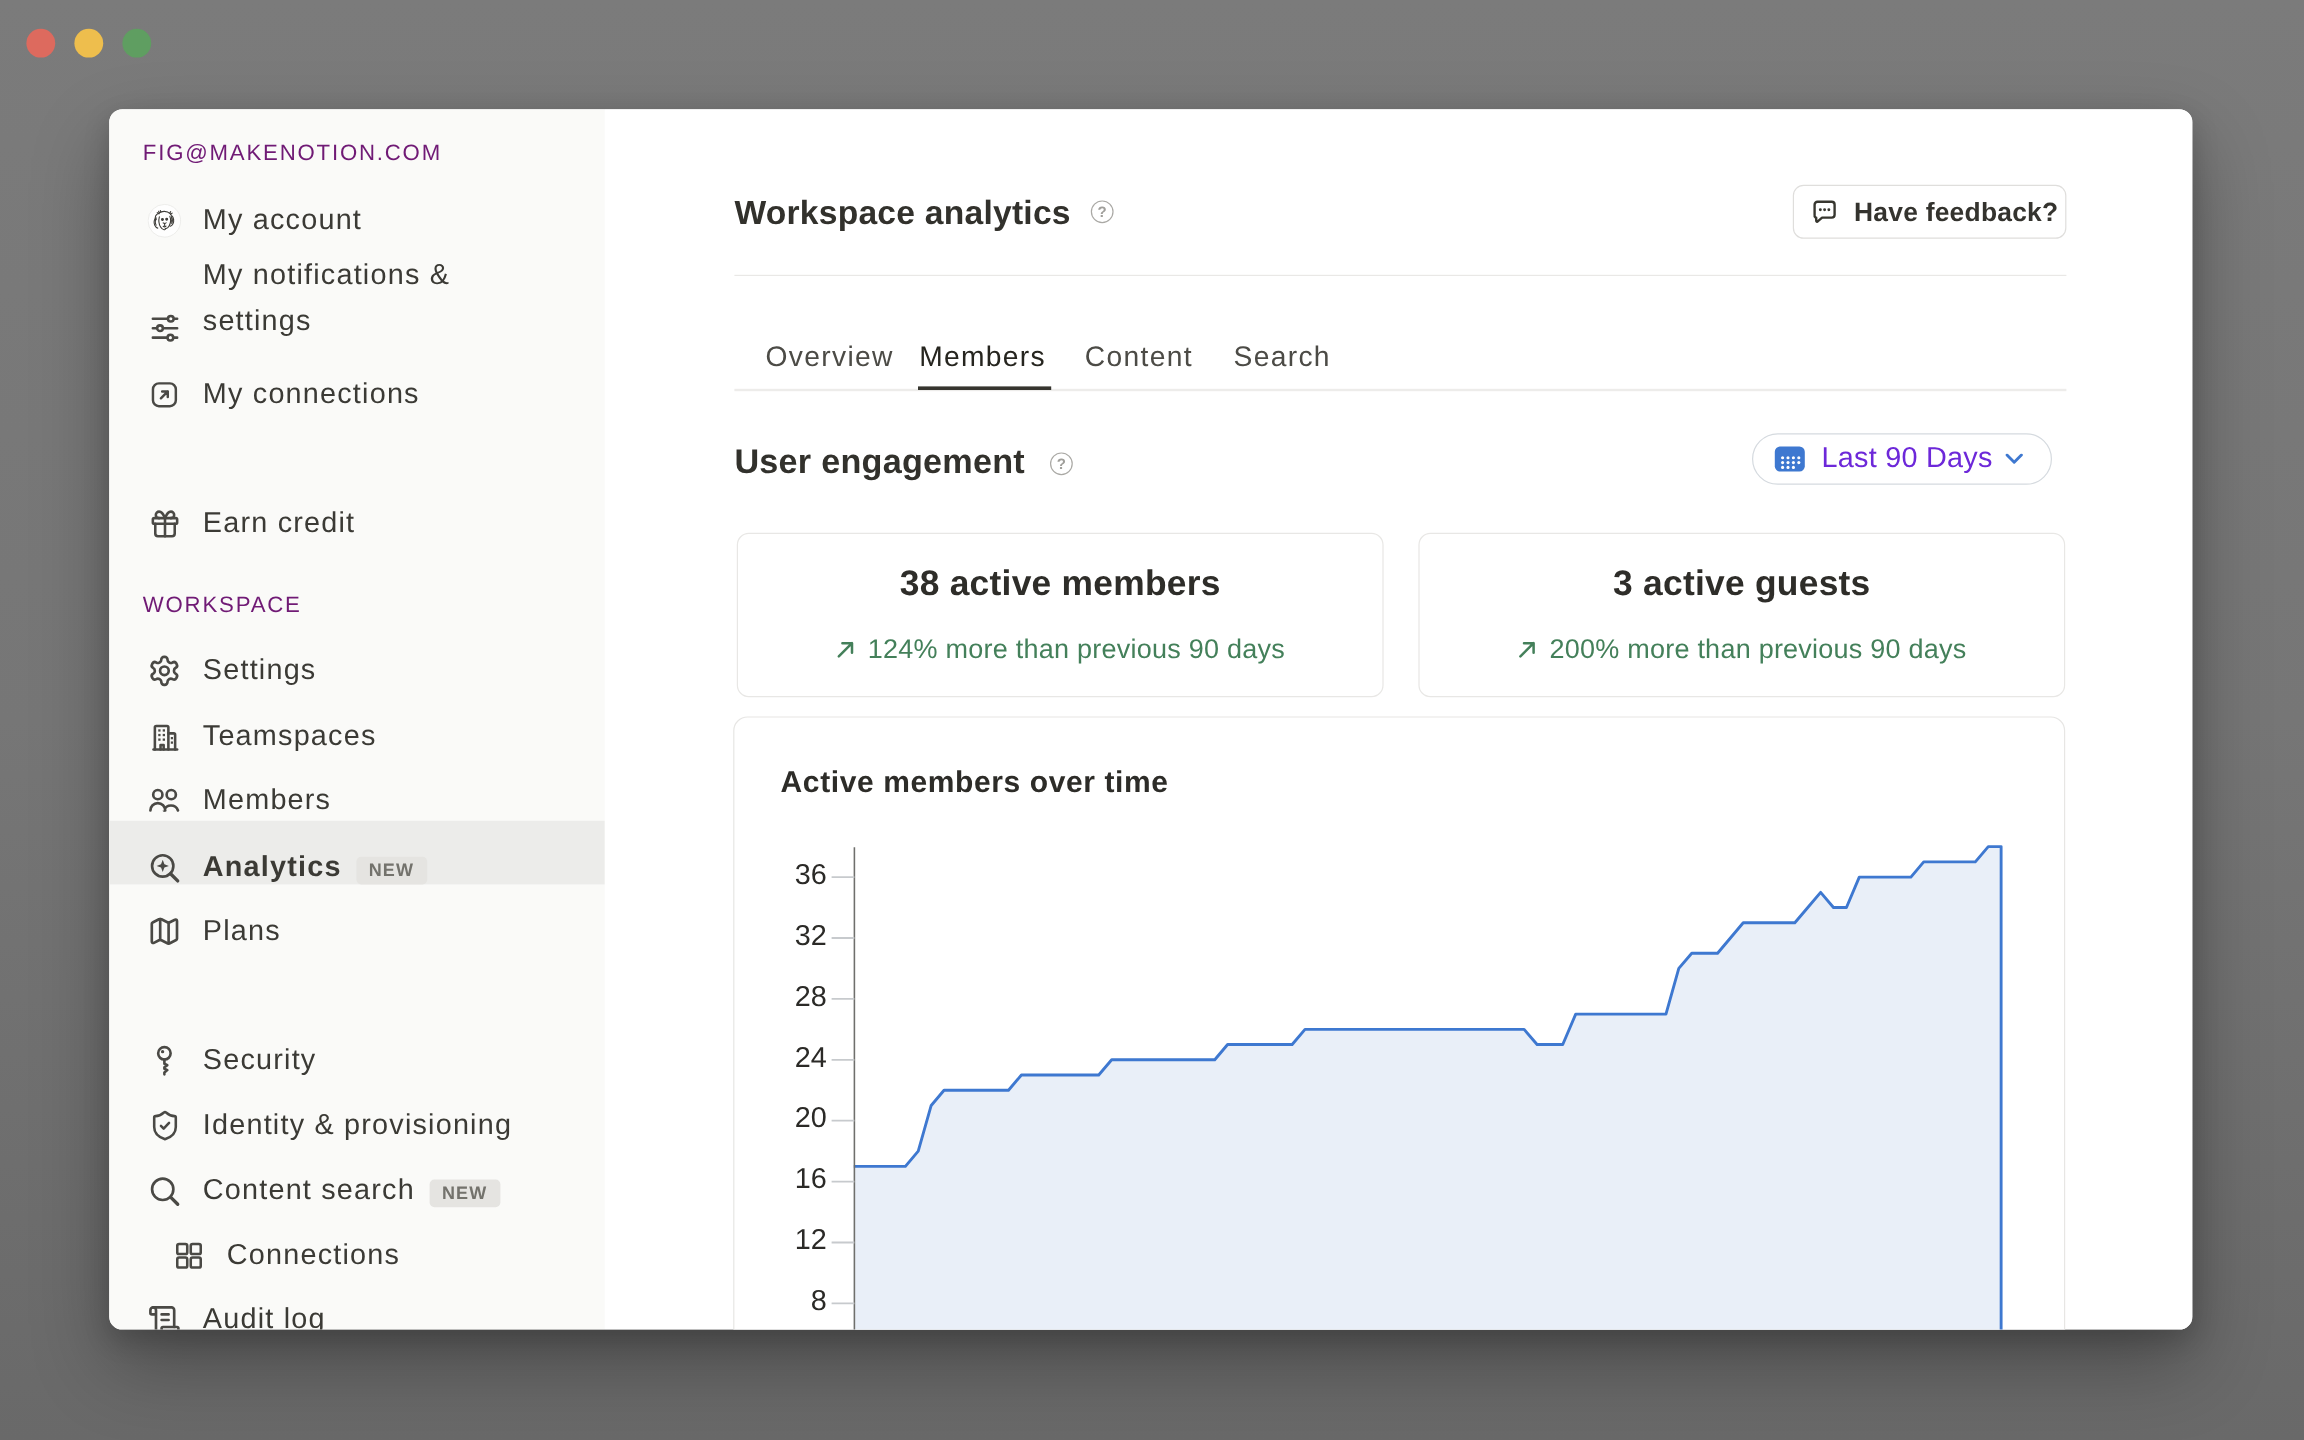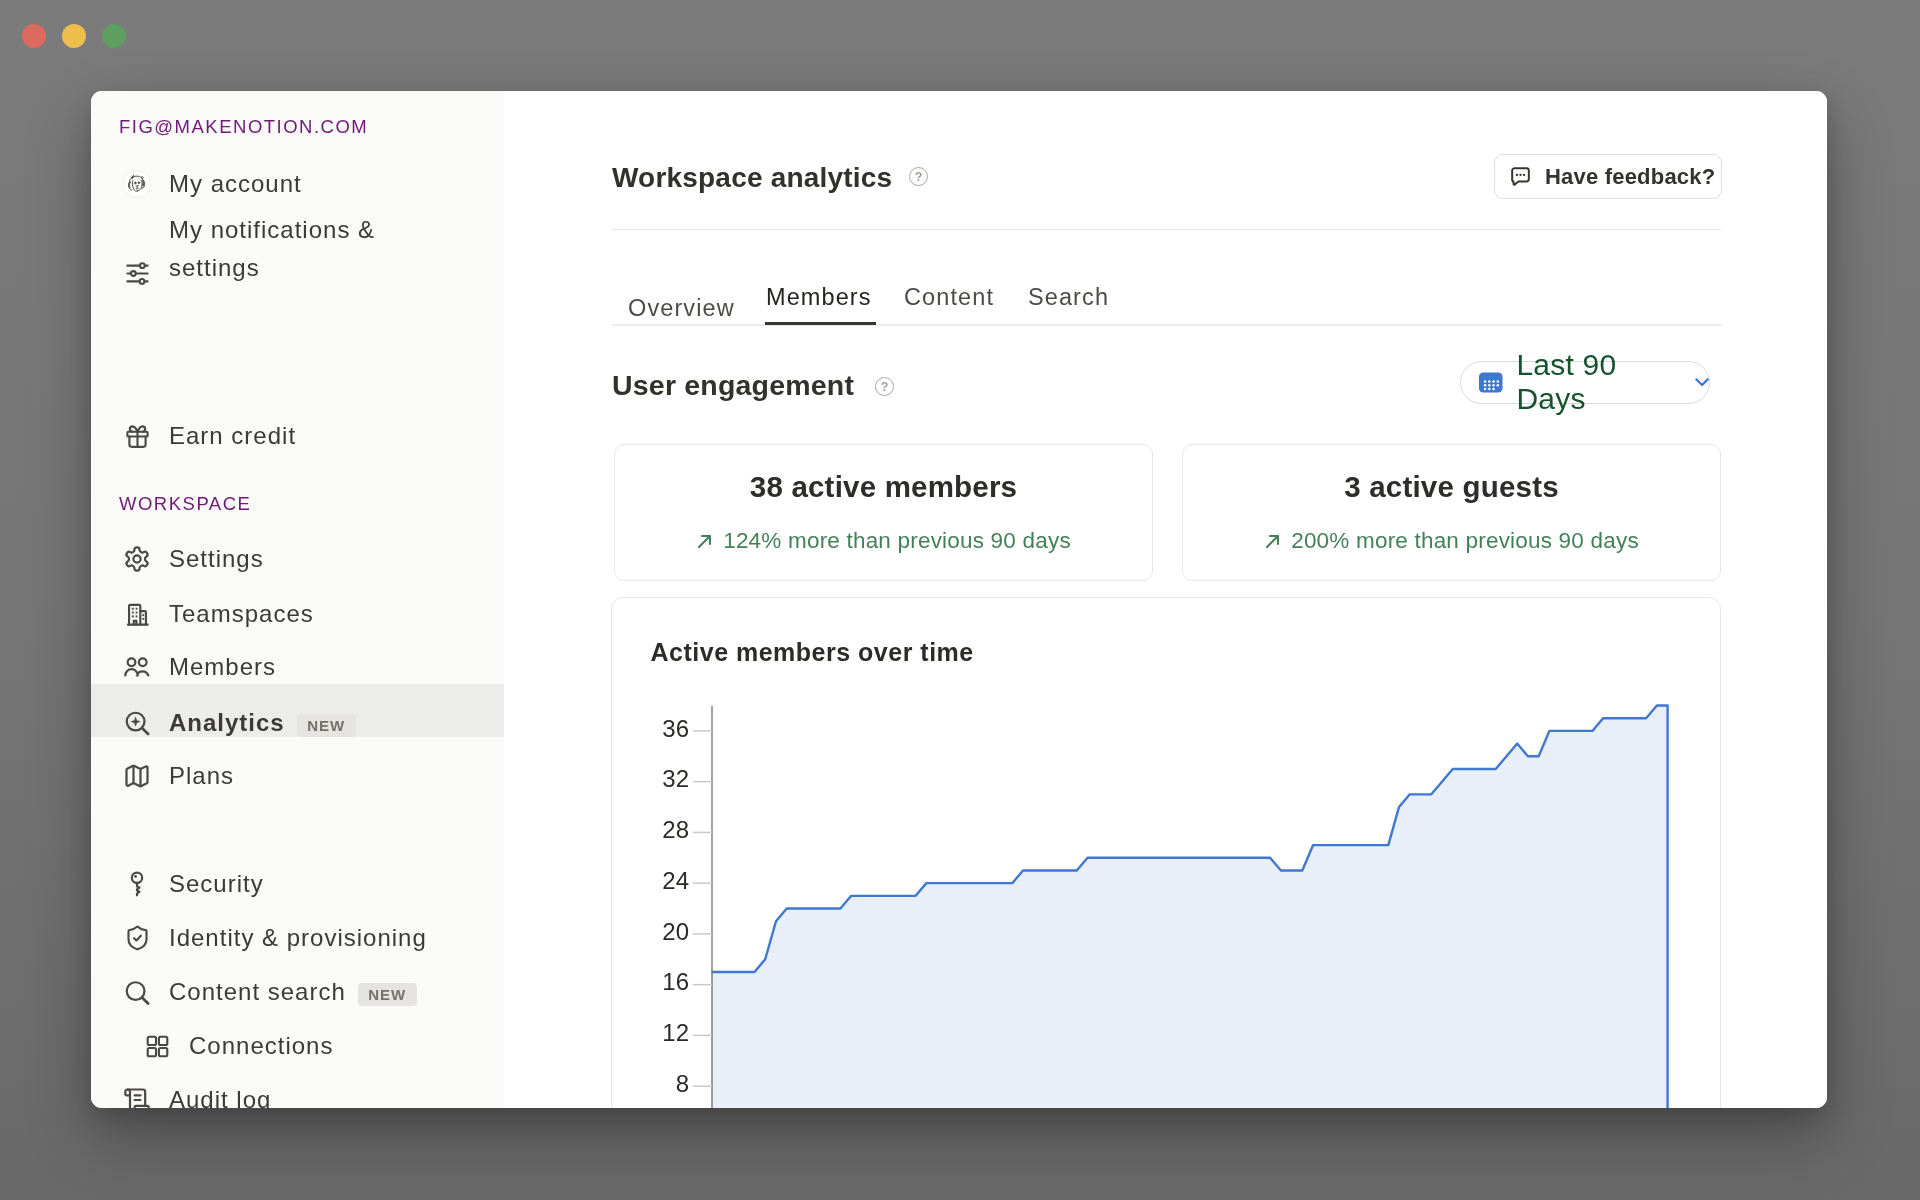--- a/index.html
+++ b/index.html
@@ -18,21 +18,21 @@
 .main{position:absolute;left:413px;top:0;right:0;height:100%;background:#fff;}
 .h1{position:absolute;font-size:28px;font-weight:bold;color:#32312c;letter-spacing:0.2px;}
 .helpc{position:absolute;width:19px;height:19px;border-radius:50%;border:1.6px solid #aaa9a5;color:#a09f9b;font-size:12.5px;font-weight:bold;display:flex;align-items:center;justify-content:center;}
 .fdbk{position:absolute;left:990px;top:63px;width:228px;height:45px;border:1.4px solid #dfdedc;border-radius:9px;background:#fff;display:flex;align-items:center;padding-left:13px;}
 .fdbk .t{font-size:22px;font-weight:bold;color:#34332e;margin-left:12px;letter-spacing:0.2px;}
 .hr{position:absolute;background:#e9e8e6;height:1.3px;}
 .tab{position:absolute;top:193px;font-size:23.5px;color:#4c4b46;letter-spacing:1.1px;}
 .tab.on{color:#26251f;}
 .tabline{position:absolute;left:261px;top:231px;width:111px;height:2.6px;background:#36352f;}
 .l90{position:absolute;left:956px;top:270px;width:250px;height:42.5px;border:1.4px solid #d5dadf;border-radius:21.5px;background:#fff;display:flex;align-items:center;}
-.l90 .t{font-size:30px;color:#14532d;margin-left:13px;letter-spacing:0.2px;}
+.l90 .t{font-size:24px;color:#6d28d9;margin-left:13px;letter-spacing:0.2px;}
 .card{position:absolute;top:353px;width:539px;height:137px;border:1.4px solid #e8e7e5;border-radius:10px;background:#fff;}
 .card .n{position:absolute;top:25px;left:0;width:100%;text-align:center;font-size:29.5px;font-weight:bold;color:#2e2d29;letter-spacing:0.2px;}
 .card .g{position:absolute;top:83px;left:0;width:100%;display:flex;align-items:center;justify-content:center;font-size:22.5px;color:#44805a;letter-spacing:0.2px;}
 .card .g svg{margin-right:10px;}
 .chartcard{position:absolute;left:107px;top:506px;width:1110px;height:620px;border:1.4px solid #e7e6e4;border-radius:12px;background:#fff;}
 .ctitle{position:absolute;left:38.5px;top:40px;font-size:25px;font-weight:bold;color:#2d2c28;letter-spacing:0.5px;}
 </style>
 </head>
 <body>
 <div class="tl" style="left:22px;background:#dd6a5e;"></div>
@@ -70,20 +70,29 @@
         <span class="ic">
           <svg width="27" height="27" viewBox="0 0 24 24">
             <path d="M3 5h18M3 12h18M3 19h18"></path>
             <circle cx="16.3" cy="5" r="2.1" fill="#fafaf8"></circle>
             <circle cx="8.3" cy="12" r="2.1" fill="#fafaf8"></circle>
             <circle cx="16" cy="19" r="2.1" fill="#fafaf8"></circle>
           </svg>
         </span>
         <span class="tx" style="line-height:38px;">My notifications &amp;<br>settings</span>
       </div>
+    <div class="srow" style="top:198px;" id="r-conn">
+        <span class="ic">
+          <svg width="26" height="26" viewBox="0 0 24 24">
+            <rect x="3.2" y="3.2" width="17.6" height="17.6" rx="4.6"></rect>
+            <path d="M9.3 14.7 L14.6 9.4 M10.3 9.4 H14.6 V13.7"></path>
+          </svg>
+        </span>
+        <span class="tx">My connections</span>
+      </div>
     <div class="srow" style="top:305px;" id="r-earn">
         <span class="ic">
           <svg width="27" height="27" viewBox="0 0 24 24">
             <rect x="3" y="7.8" width="18" height="4.2" rx="1"></rect>
             <path d="M12 7.8v13.4"></path>
             <path d="M19.2 12v7.2a2 2 0 0 1-2 2H6.8a2 2 0 0 1-2-2V12"></path>
             <path d="M7.6 7.8a2.4 2.4 0 0 1 0-4.8C9.2 3 10.6 4.2 12 7.8c1.4-3.6 2.8-4.8 4.4-4.8a2.4 2.4 0 0 1 0 4.8"></path>
           </svg>
         </span>
         <span class="tx">Earn credit</span>
@@ -212,21 +221,21 @@
             <g fill="#37362f" stroke="none">
               <circle cx="8.6" cy="10.4" r="1.15"></circle>
               <circle cx="12" cy="10.4" r="1.15"></circle>
               <circle cx="15.4" cy="10.4" r="1.15"></circle>
             </g>
           </svg>
         </span>
         <span class="t">Have feedback?</span>
       </div>
     <div class="hr" style="left:108px;top:138px;width:1110px;"></div>
-    <div class="tab" style="left:124px;margin-top:11px;" id="tab1">Overview</div>
+    <div class="tab" style="left:134px;" id="tab1">Overview</div>
     <div class="tab on" style="left:262px;" id="tab2">Members</div>
     <div class="tab" style="left:400px;" id="tab3">Content</div>
     <div class="tab" style="left:524px;" id="tab4">Search</div>
     <div class="hr" style="left:108px;top:233.4px;width:1110px;background:#edecea;"></div>
     <div class="tabline"></div>
     <div class="h1" style="left:108px;top:278px;font-size:28.5px;">User engagement</div>
     <div class="helpc" style="left:371px;top:286px;">?</div>
     <div class="l90">
         <svg width="27" height="24" viewBox="0 0 27 24" style="margin-left:17px;">
           <rect x="1" y="2" width="25" height="21" rx="4.5" fill="#3e78d0"></rect>

